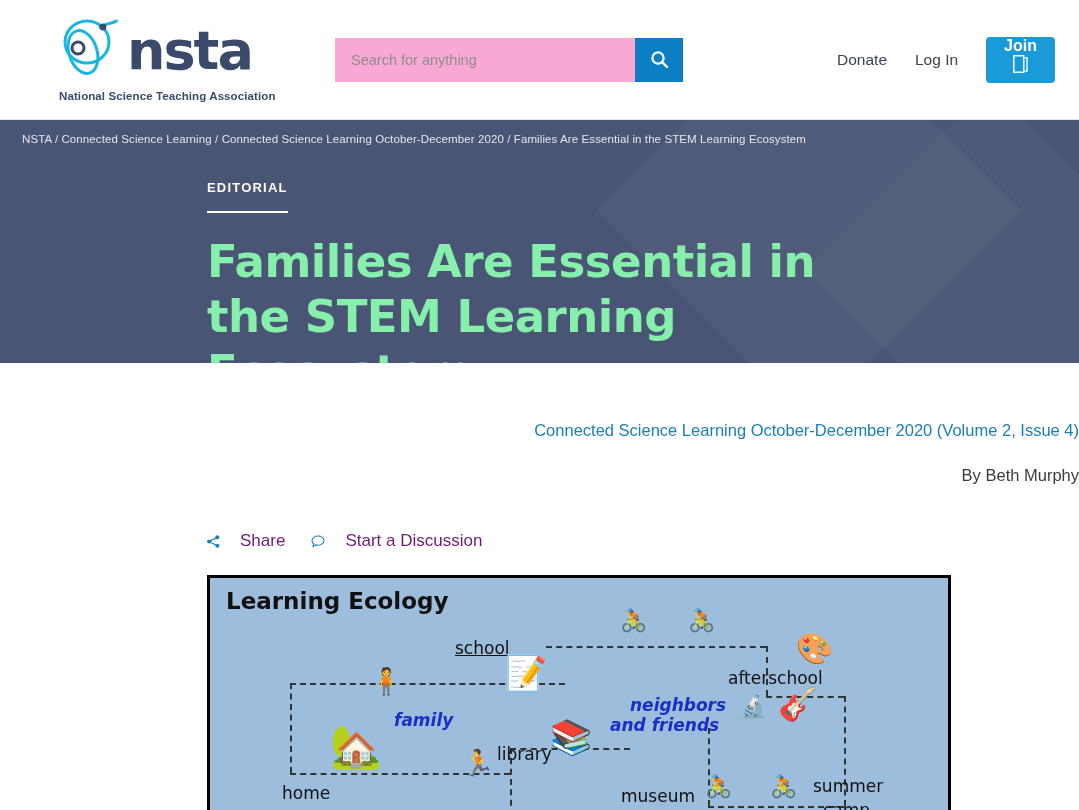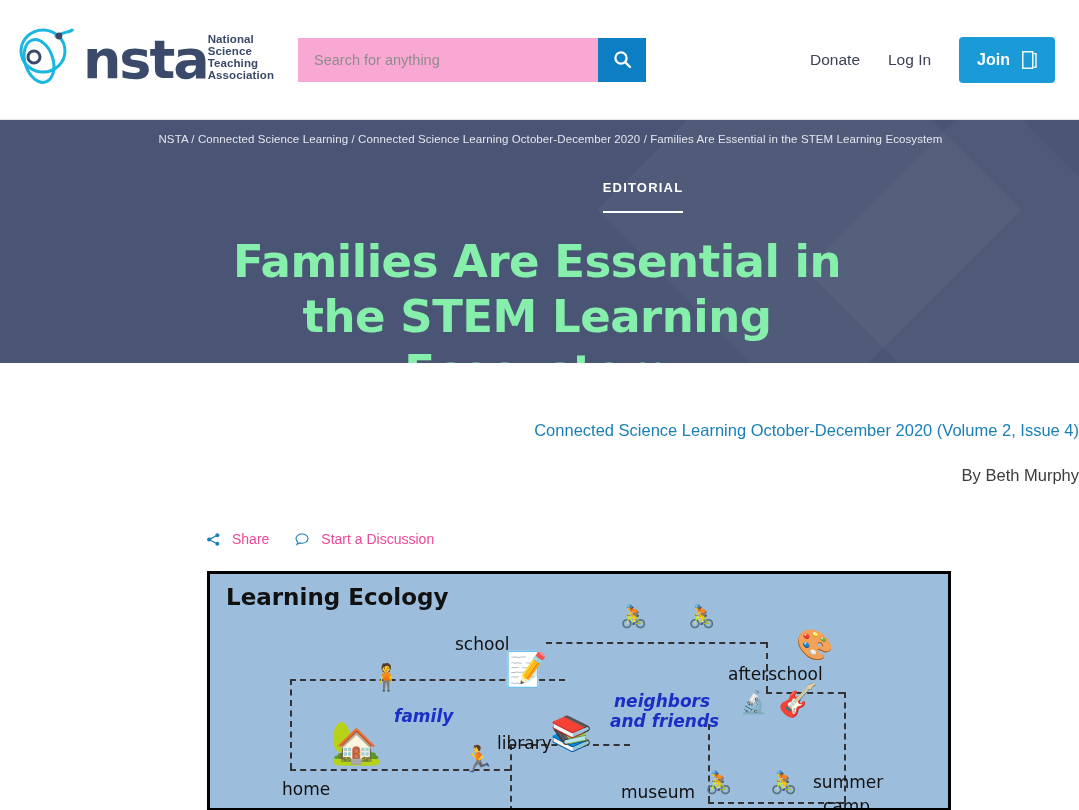--- a/index.html
+++ b/index.html
@@ -18,23 +18,25 @@
     height: 120px;
     background: #ffffff;
     border-bottom: 1px solid #e6e6e6;
     display: flex;
     align-items: center;
     padding: 0 24px 0 22px;
     position: relative;
   }
   .logo-block {
     display: flex;
-    justify-content: flex-end;
+    flex-direction: column;
+    justify-content: space-between;
     width: 252px;
     flex: 0 0 252px;
+    margin-left: 37px;
   }
   .logo-row {
     display: flex;
     align-items: center;
     gap: 6px;
   }
   .logo-mark { width: 62px; height: 66px; display:block; }
   .logo-word {
     font-size: 54px;
     font-weight: bold;
@@ -95,33 +97,33 @@
     background: #1a9ad7;
     color: #fff;
     border: none;
     border-radius: 4px;
     height: 46px;
     padding: 0 18px;
     font-size: 16px;
     font-weight: bold;
     display: flex;
     align-items: center;
-    gap: 12px;
+    gap: 0;
     cursor: pointer;
     font-family: "Liberation Sans", sans-serif;
+    flex-direction: column;
   }
   .join-icon { width: 15px; height: 18px; display:block; }
 
   
   .hero {
     position: relative;
     height: 243px;
     background: #4a5575;
     overflow: hidden;
-    text-align: center;
   }
   .hero::before {
     content: "";
     position: absolute;
     right: 120px;
     top: -60px;
     width: 300px;
     height: 300px;
     background: rgba(255,255,255,0.035);
     transform: rotate(45deg);
@@ -190,23 +192,23 @@
   }
   .actions {
     margin-top: 46px;
     display: flex;
     align-items: center;
     gap: 26px;
   }
   .action {
     display: flex;
     align-items: center;
-    gap: 12px;
-    color: #ec4899;
-    font-size: 14px;
+    gap: 20px;
+    color: #701a75;
+    font-size: 17px;
     cursor: pointer;
   }
   .action svg { display:block; }
 
   
   .figure {
     margin-top: 24px;
     width: 744px;
     height: 240px;
     border: 3px solid #000;
@@ -343,26 +345,26 @@
     <div class="dash" style="left:80px; top:195px; width:220px; height:0; border-top-width:2px;"></div>
     <div class="dash" style="left:300px; top:170px; width:0; height:68px; border-left-width:2px;"></div>
     <div class="dash" style="left:300px; top:170px; width:120px; height:0; border-top-width:2px;"></div>
     <div class="dash" style="left:336px; top:68px; width:220px; height:0; border-top-width:2px;"></div>
     <div class="dash" style="left:556px; top:68px; width:0; height:50px; border-left-width:2px;"></div>
     <div class="dash" style="left:556px; top:118px; width:78px; height:0; border-top-width:2px;"></div>
     <div class="dash" style="left:634px; top:118px; width:0; height:110px; border-left-width:2px;"></div>
     <div class="dash" style="left:498px; top:150px; width:0; height:78px; border-left-width:2px;"></div>
     <div class="dash" style="left:498px; top:228px; width:136px; height:0; border-top-width:2px;"></div>
 
-    <div class="fig-label" style="left:245px; top:60px;">school</div>
+    <div class="fig-label" style="left:245px; top:60px;text-decoration:underline;">school</div>
     <div class="fig-label" style="left:518px; top:90px;">afterschool</div>
-    <div class="fig-label blue" style="left:404px; top:118px;">neighbors</div>
+    <div class="fig-label blue" style="left:420px; top:118px;">neighbors</div>
     <div class="fig-label blue" style="left:400px; top:138px;">and friends</div>
     <div class="fig-label blue" style="left:184px; top:133px;">family</div>
-    <div class="fig-label" style="left:287px; top:159px;">library</div>
+    <div class="fig-label" style="left:287px; top:166px;">library</div>
     <div class="fig-label" style="left:72px; top:205px;">home</div>
     <div class="fig-label" style="left:411px; top:208px;">museum</div>
     <div class="fig-label" style="left:603px; top:198px;">summer</div>
     <div class="fig-label" style="left:613px; top:222px;">camp</div>
 
     <div class="fig-emoji" style="left:410px; top:32px;">🚴</div>
     <div class="fig-emoji" style="left:478px; top:32px;">🚴</div>
     <div class="fig-emoji" style="left:586px; top:56px; font-size:30px;">🎨</div>
     <div class="fig-emoji" style="left:295px; top:78px; font-size:34px;">📝</div>
     <div class="fig-emoji" style="left:530px; top:118px;">🔬</div>

